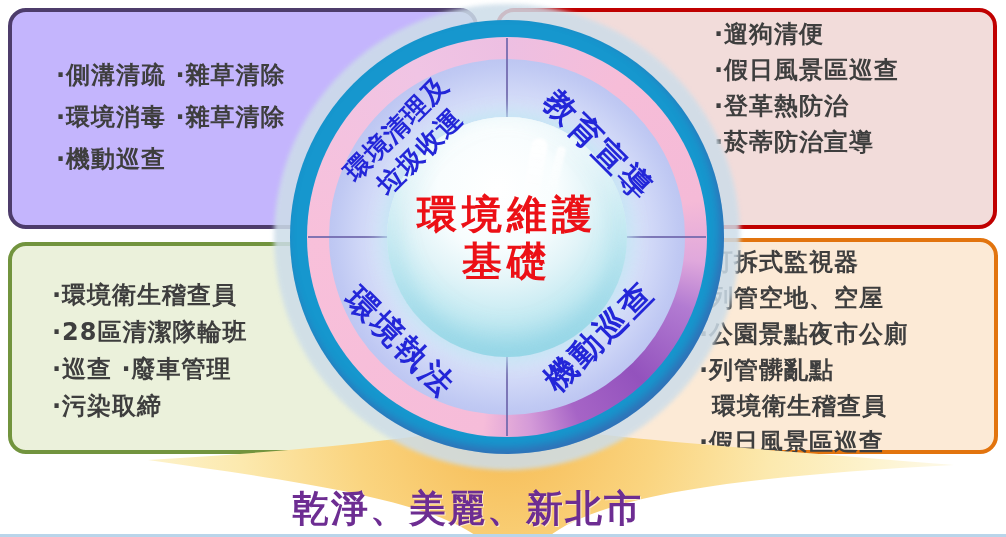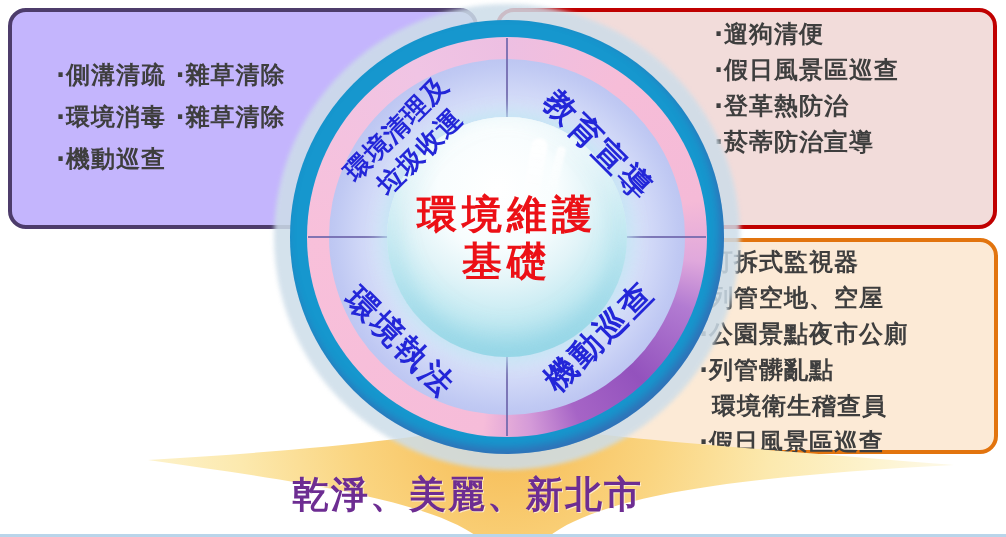--- a/index.html
+++ b/index.html
@@ -45,21 +45,21 @@
   .qlabel { position:absolute; color:#2326d8; font-weight:800; white-space:nowrap; text-align:center; }
   .qlabel-tl { left:408px; top:140px; transform:translate(-50%,-50%) rotate(-45deg); font-size:26px; line-height:1.25; letter-spacing:1px; }
   .qlabel-tr { left:598px; top:146px; transform:translate(-50%,-50%) rotate(45deg);  font-size:32px; letter-spacing:3px; }
   .qlabel-bl { left:400px; top:343px; transform:translate(-50%,-50%) rotate(45deg);  font-size:32px; letter-spacing:3px; }
   .qlabel-br { left:600px; top:337px; transform:translate(-50%,-50%) rotate(-45deg); font-size:32px; letter-spacing:3px; }
   .center-title { position:absolute; left:507px; top:238px; transform:translate(-50%,-50%);
     color:#ec1016; font-weight:800; font-size:40px; line-height:1.18; letter-spacing:5px;
     text-align:center; white-space:nowrap; }
   
   .banner-svg { position:absolute; left:0; top:415px; }
-  .banner-text { position:absolute; left:292px; top:470px; font-size:37px; font-weight:800;
+  .banner-text { position:absolute; left:292px; top:484px; font-size:37px; font-weight:800;
     color:#6d2d92; letter-spacing:2px; white-space:nowrap;
     text-shadow:1px 1px 0 rgba(255,255,255,.6); }
   .bottom-line { position:absolute; left:0; bottom:0; width:100%; height:3px; background:#b9d5ea; }
 </style>
 </head>
 <body>
 
 <div class="stage">
 
   <div class="box box-tl">
@@ -72,20 +72,28 @@
 
   <div class="box box-tr">
     <ul>
       <li>·遛狗清便</li>
       <li>·假日風景區巡查</li>
       <li>·登革熱防治</li>
       <li>·菸蒂防治宣導</li>
     </ul>
   </div>
 
+  <div class="box box-bl">
+    <ul>
+      <li>·環境衛生稽查員</li>
+      <li>·28區清潔隊輪班</li>
+      <li>·巡查 ·廢車管理</li>
+      <li>·污染取締</li>
+    </ul>
+  </div>
 
   <div class="box box-br">
     <ul>
       <li>·可拆式監視器</li>
       <li>·列管空地、空屋</li>
       <li>·公園景點夜市公廁</li>
       <li>·列管髒亂點</li>
       <li class="cont">環境衛生稽查員</li>
       <li>·假日風景區巡查</li>
     </ul>

